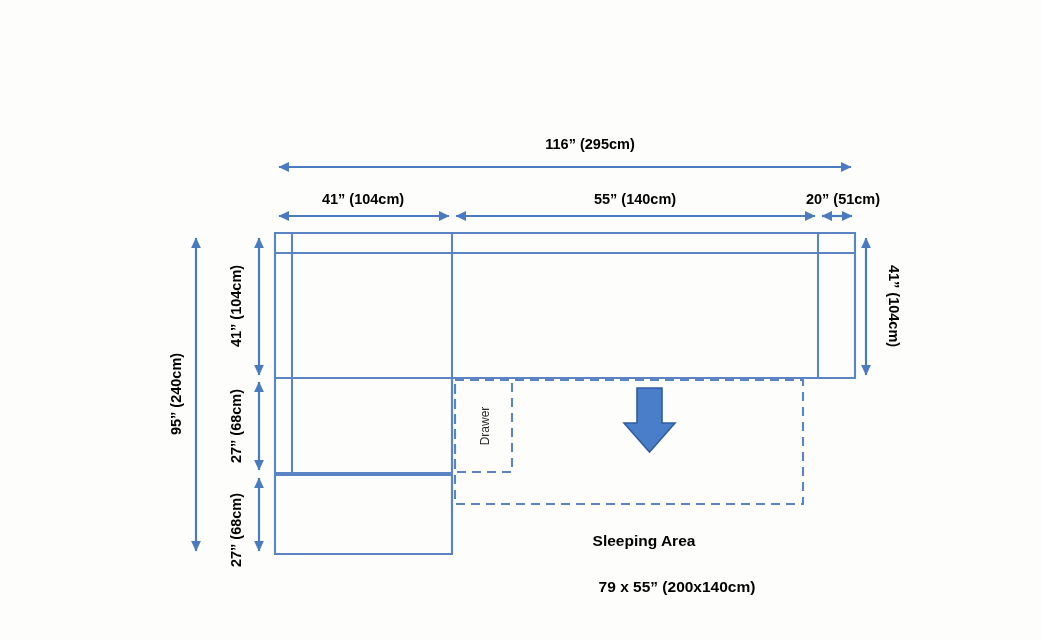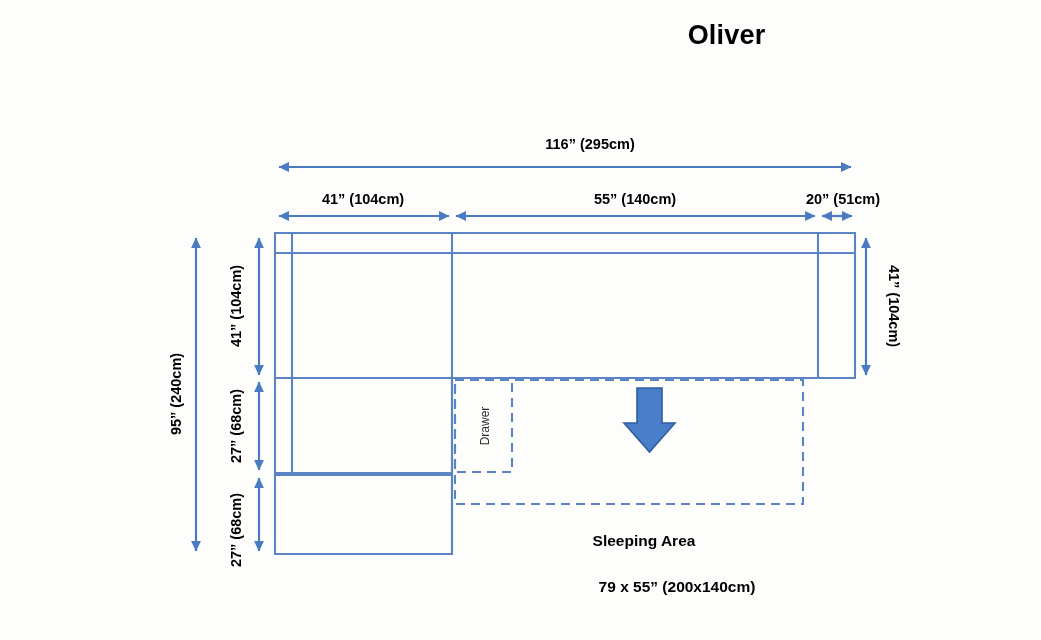--- a/index.html
+++ b/index.html
@@ -75,23 +75,20 @@
     stroke: #2f5ea0;
     stroke-width: 1.6;
     stroke-linejoin: miter;
   }
 </style>
 </head>
 <body>
 
 <div id="diagram-root">
 
-  <div class="page-title">
-    <span>Oliver</span>
-  </div>
 
   <svg width="1041" height="640" viewBox="0 0 1041 640">
 
     <defs>
       <marker id="ah-r" markerWidth="11" markerHeight="11" refX="10" refY="5.5" orient="auto" markerUnits="userSpaceOnUse">
         <path d="M0,0.6 L10.5,5.5 L0,10.4 Z" class="arrow-head"></path>
       </marker>
       <marker id="ah-l" markerWidth="11" markerHeight="11" refX="1" refY="5.5" orient="auto" markerUnits="userSpaceOnUse">
         <path d="M11,0.6 L0.5,5.5 L11,10.4 Z" class="arrow-head"></path>
       </marker>

